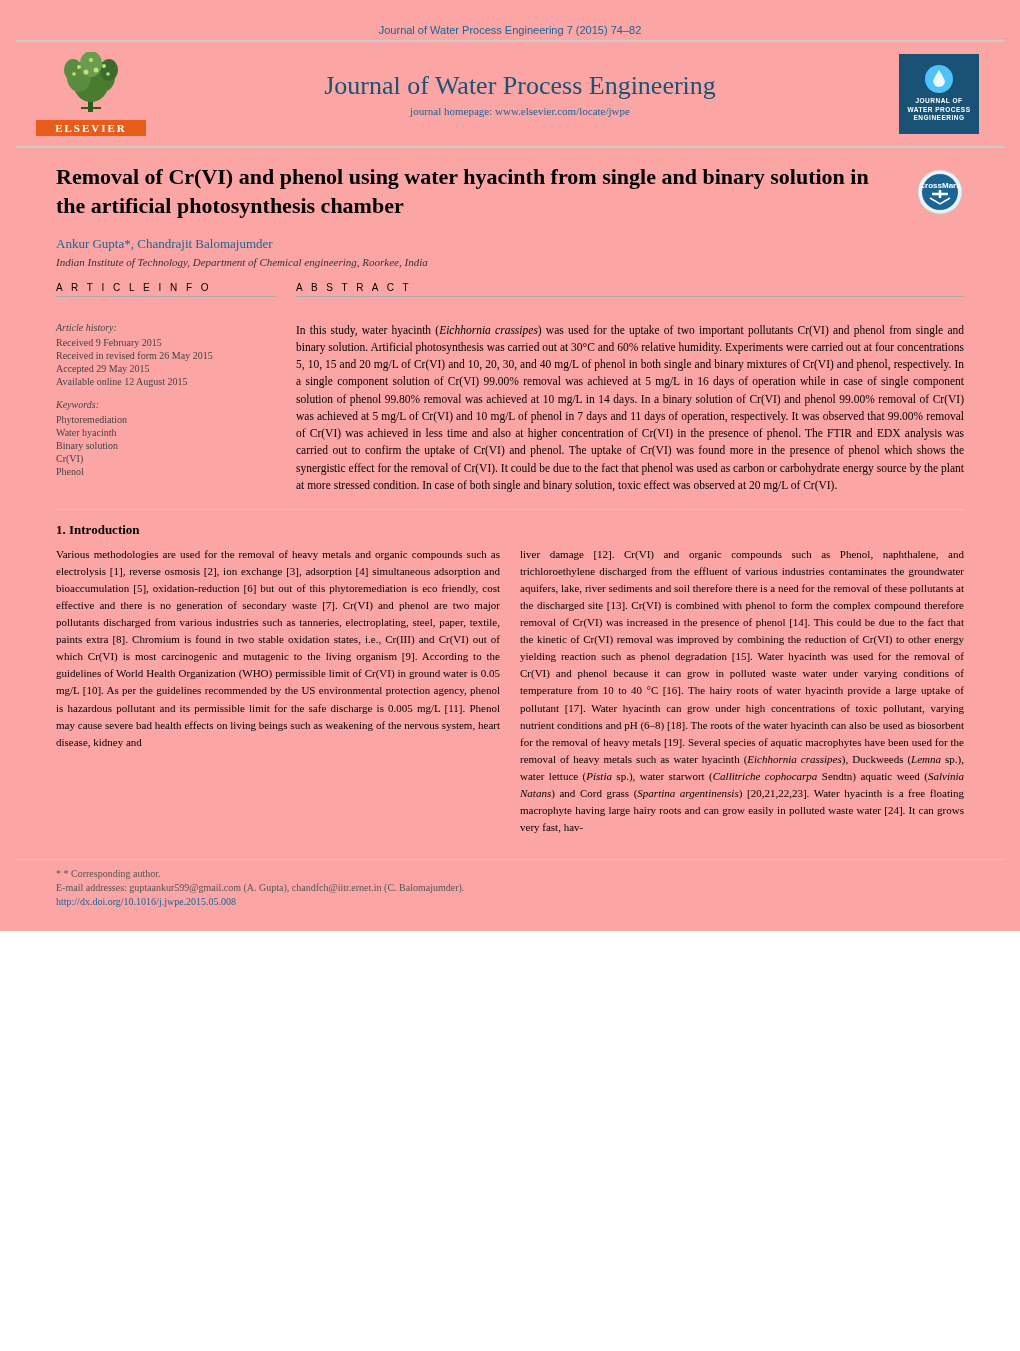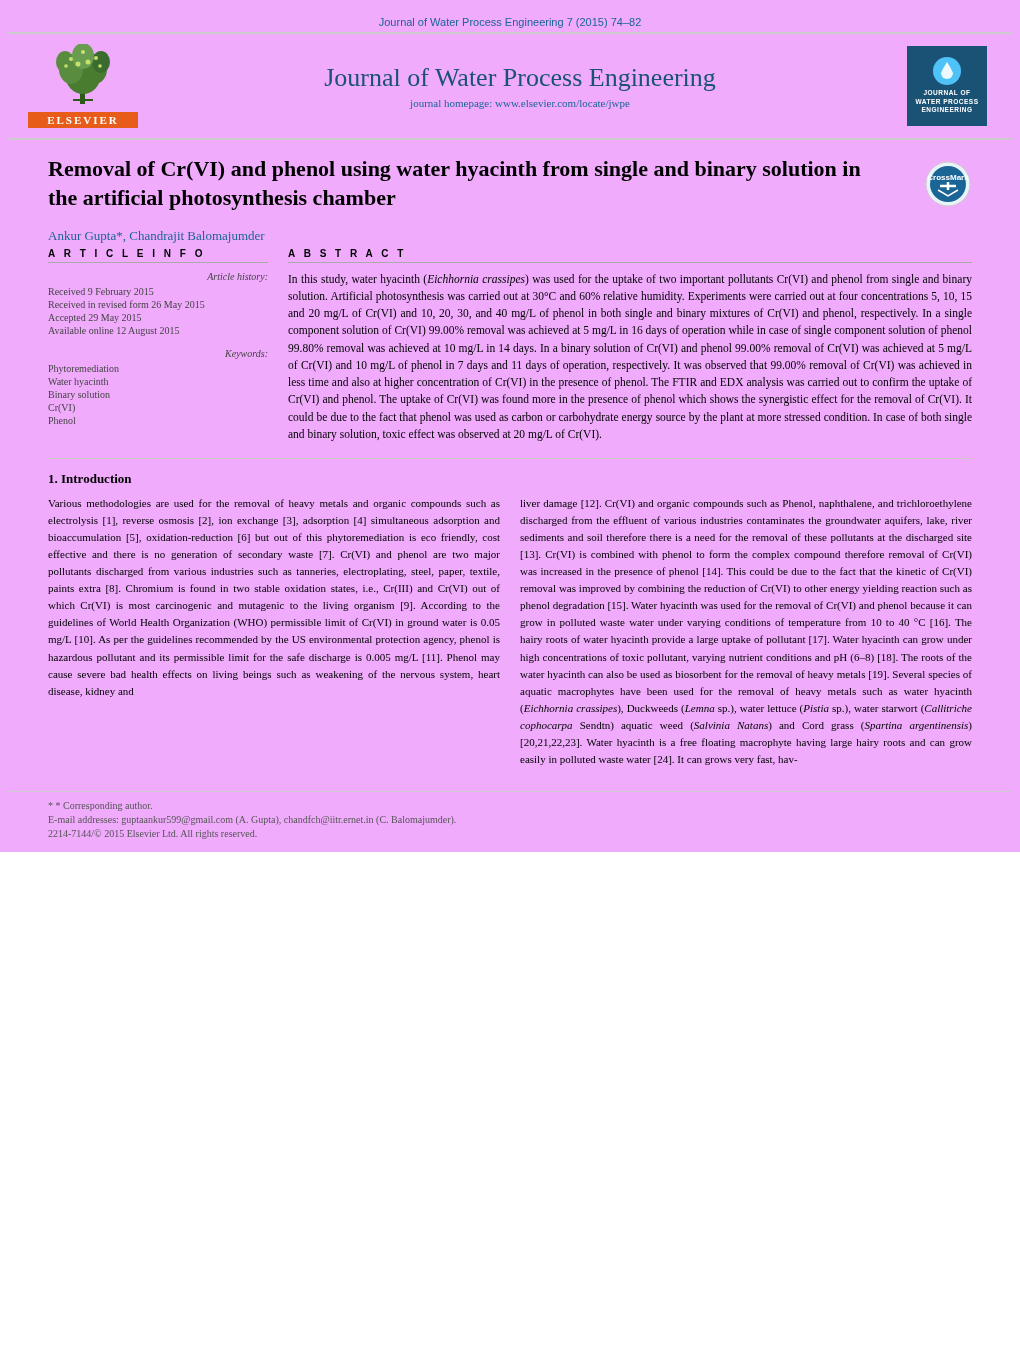--- a/index.html
+++ b/index.html
@@ -6,22 +6,22 @@
     body {
       width: 1020px;
       min-height: 1351px;
       background: #fff;
       font-family: 'Times New Roman', Times, serif;
       font-size: 13px;
       color: #000;
     }
     .page {
       width: 1020px;
-      padding: 8px;
-      background: #f0abfc;
+      padding: 16px;
+      background: #fca5a5;
     }
     
     .top-bar {
       text-align: center;
       padding: 8px 0 4px 0;
       font-size: 11px;
       color: #1a6496;
     }
 
     
@@ -157,34 +157,33 @@
       flex-shrink: 0;
     }
     .right-col {
       flex: 1;
     }
 
     .section-header {
       font-size: 10px;
       letter-spacing: 3px;
       color: #000;
-      font-weight: bold;
+      font-weight: normal;
       font-family: Arial, sans-serif;
       border-bottom: 1px solid #aaa;
       padding-bottom: 3px;
-      margin-bottom: 8px;
+      margin-bottom: 25px;
       text-transform: uppercase;
     }
 
     .article-history-label {
       font-size: 10px;
       font-style: italic;
       color: #444;
       margin-bottom: 4px;
-      text-align: right;
     }
     .history-item {
       font-size: 10px;
       color: #444;
       margin-bottom: 2px;
     }
 
     .keywords-section { margin-top: 12px; }
     .keyword-item {
       font-size: 10px;
@@ -331,20 +330,21 @@
           <line x1="24" y1="22" x2="24" y2="30" stroke="#fff" stroke-width="2.5"></line>
           <path d="M14 30 L24 36 L34 30" fill="none" stroke="#fff" stroke-width="1.5"></path>
         </svg>
       </div>
     </div>
 
     <div class="authors">
       <span>Ankur Gupta*, Chandrajit Balomajumder</span>
     </div>
 
+    <div class="affiliation">Indian Institute of Technology, Department of Chemical engineering, Roorkee, India</div>
 
     <div class="two-col">
 
       <div class="left-col">
         <div class="section-header">A R T I C L E   I N F O</div>
 
         <div class="article-history-label">Article history:</div>
         <div class="history-item">Received 9 February 2015</div>
         <div class="history-item">Received in revised form 26 May 2015</div>
         <div class="history-item">Accepted 29 May 2015</div>
@@ -388,16 +388,18 @@
     </div>
   </div>
 
   <div class="footer-area">
     <div class="footnote">
       <span>* </span><span>* Corresponding author.</span>
     </div>
     <div class="footnote">
       <span>E-mail addresses:</span> <span>guptaankur599@gmail.com (A. Gupta), chandfch@iitr.ernet.in (C. Balomajumder).</span>
     </div>
-    <div class="footer-copy">2214-7144/© 2015 Elsevier Ltd. All rights reserved.</div>
+    <div class="doi-link">
+      <span>http://dx.doi.org/10.1016/j.jwpe.2015.05.008</span>
+    </div>
   </div>
 
 </div>
 
 </body></html>

